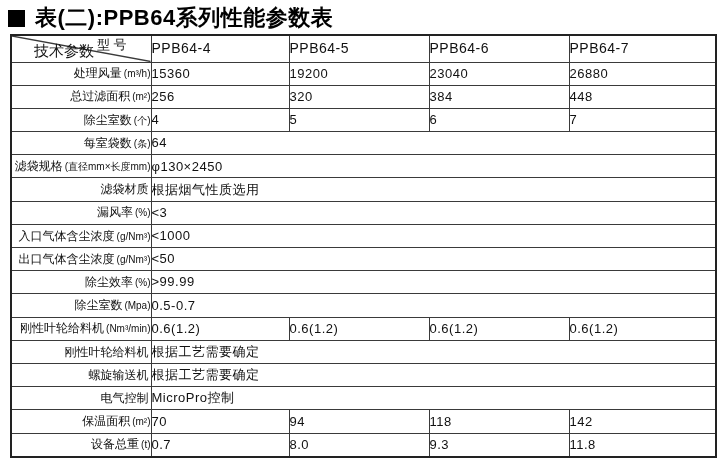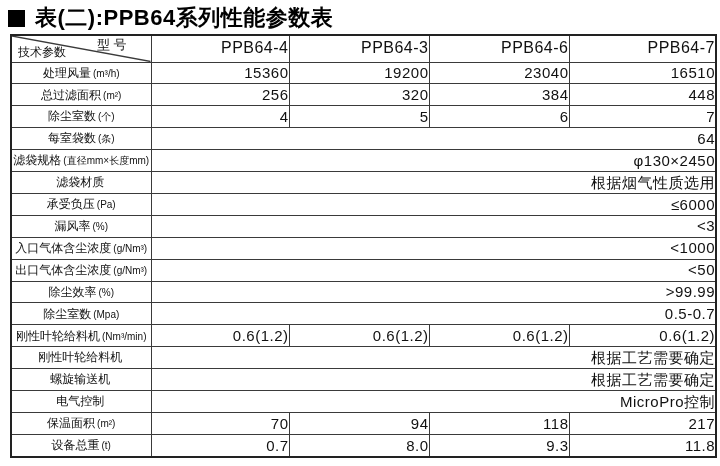--- a/index.html
+++ b/index.html
@@ -51,22 +51,22 @@
     padding: 0;
     margin: 0;
     vertical-align: middle;
     line-height: 1.05;
     overflow: hidden;
     white-space: nowrap;
   }
   thead tr { height: 27px; }
   thead th {
     font-weight: normal;
-    font-size: 16px;
-    text-align: right;
+    font-size: 14px;
+    text-align: left;
     border-bottom: 2px solid #222222;
     letter-spacing: 0.5px;
   }
   td.corner {
     position: relative;
     border-bottom: 2px solid #222222;
   }
   td.corner svg.diag {
     position: absolute;
     left: 0; top: 0;
@@ -78,36 +78,36 @@
     stroke-width: 1.4;
   }
   .corner-top {
     position: absolute;
     top: 2px;
     right: 24px;
     font-size: 13px;
   }
   .corner-bottom {
     position: absolute;
-    left: 6px;
+    left: 22px;
     bottom: 3px;
-    font-size: 12px;
+    font-size: 15px;
   }
   td.label {
-    text-align: center;
+    text-align: right;
     padding-left: 8px;
     font-size: 12px;
   }
   td.label .unit {
     font-size: 10px;
     margin-left: 2px;
   }
   td.val {
-    text-align: right;
-    font-size: 15px;
+    text-align: left;
+    font-size: 13px;
     letter-spacing: 0.5px;
   }
 </style>
 </head>
 <body>
 
 <div class="title-bar">
   <div class="title-square"></div>
   <div class="title-text">表(二):PPB64系列性能参数表</div>
 </div>
@@ -123,32 +123,32 @@
   <thead>
     <tr>
       <td class="corner">
         <svg class="diag" viewBox="0 0 140 27" preserveAspectRatio="none">
             <line x1="0" y1="0" x2="140" y2="27"></line>
           </svg>
         <span class="corner-top">型 号</span>
         <span class="corner-bottom">技术参数</span>
       </td>
       <th>PPB64-4</th>
-      <th>PPB64-3</th>
+      <th>PPB64-5</th>
       <th>PPB64-6</th>
       <th>PPB64-7</th>
     </tr>
   </thead>
   <tbody>
     <tr>
       <td class="label"><span>处理风量</span><span class="unit">(m³/h)</span></td>
       <td class="val">15360</td>
       <td class="val">19200</td>
       <td class="val">23040</td>
-      <td class="val">16510</td>
+      <td class="val">26880</td>
     </tr>
     <tr>
       <td class="label"><span>总过滤面积</span><span class="unit">(m²)</span></td>
       <td class="val">256</td>
       <td class="val">320</td>
       <td class="val">384</td>
       <td class="val">448</td>
     </tr>
     <tr>
       <td class="label"><span>除尘室数</span><span class="unit">(个)</span></td>
@@ -163,24 +163,20 @@
     </tr>
     <tr>
       <td class="label"><span>滤袋规格</span><span class="unit">(直径mm×长度mm)</span></td>
       <td class="val" colspan="4">φ130×2450</td>
     </tr>
     <tr>
       <td class="label"><span>滤袋材质</span><span class="unit"></span></td>
       <td class="val" colspan="4">根据烟气性质选用</td>
     </tr>
     <tr>
-      <td class="label"><span>承受负压</span><span class="unit">(Pa)</span></td>
-      <td class="val" colspan="4">≤6000</td>
-    </tr>
-    <tr>
       <td class="label"><span>漏风率</span><span class="unit">(%)</span></td>
       <td class="val" colspan="4">&lt;3</td>
     </tr>
     <tr>
       <td class="label"><span>入口气体含尘浓度</span><span class="unit">(g/Nm³)</span></td>
       <td class="val" colspan="4">&lt;1000</td>
     </tr>
     <tr>
       <td class="label"><span>出口气体含尘浓度</span><span class="unit">(g/Nm³)</span></td>
       <td class="val" colspan="4">&lt;50</td>
@@ -210,21 +206,21 @@
     </tr>
     <tr>
       <td class="label"><span>电气控制</span><span class="unit"></span></td>
       <td class="val" colspan="4">MicroPro控制</td>
     </tr>
     <tr>
       <td class="label"><span>保温面积</span><span class="unit">(m²)</span></td>
       <td class="val">70</td>
       <td class="val">94</td>
       <td class="val">118</td>
-      <td class="val">217</td>
+      <td class="val">142</td>
     </tr>
     <tr>
       <td class="label"><span>设备总重</span><span class="unit">(t)</span></td>
       <td class="val">0.7</td>
       <td class="val">8.0</td>
       <td class="val">9.3</td>
       <td class="val">11.8</td>
     </tr>
   </tbody>
 </table>

